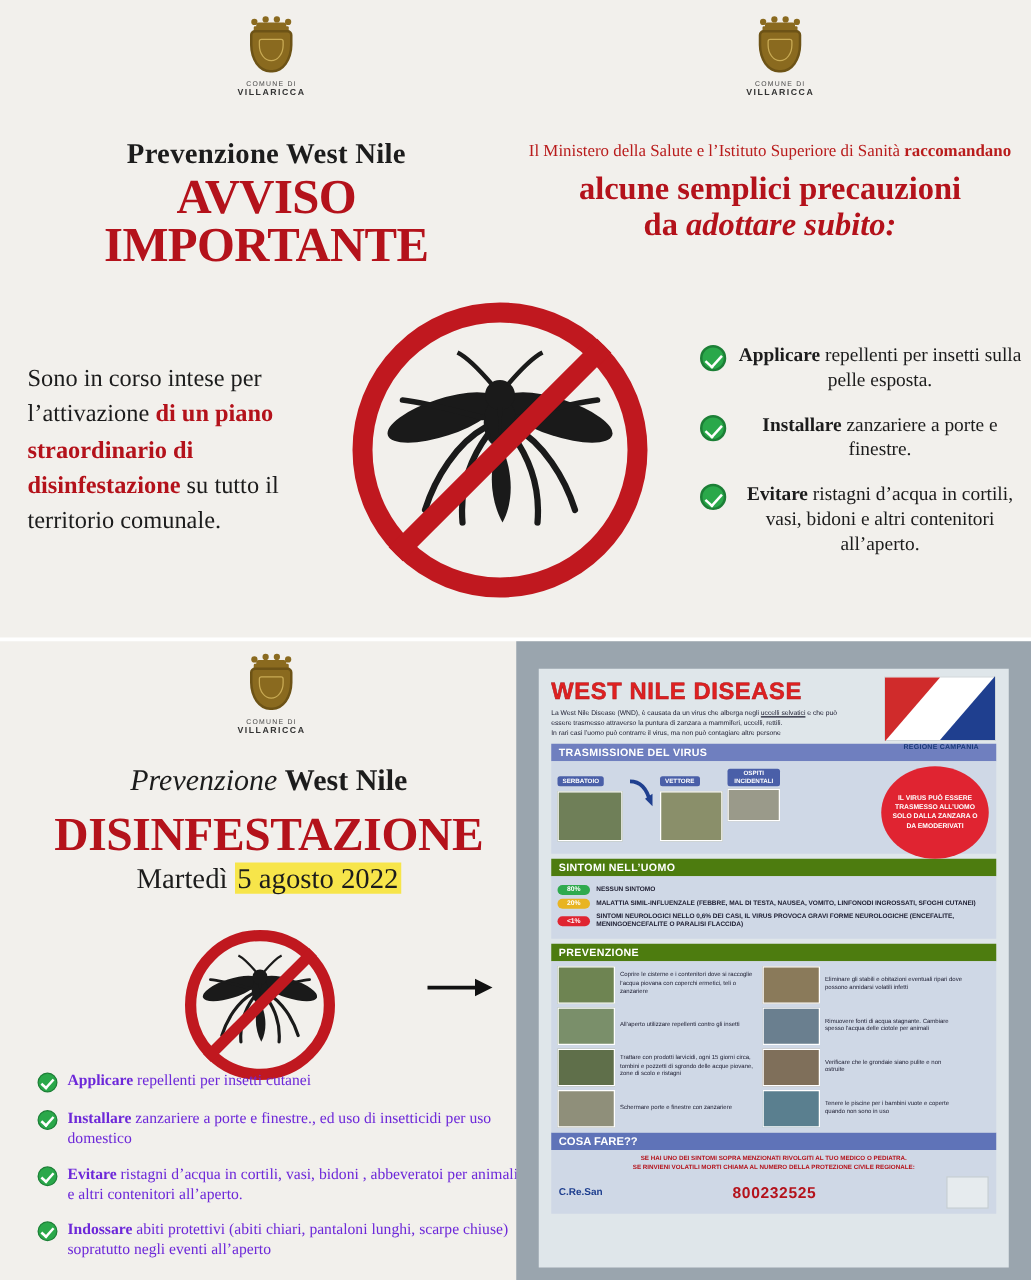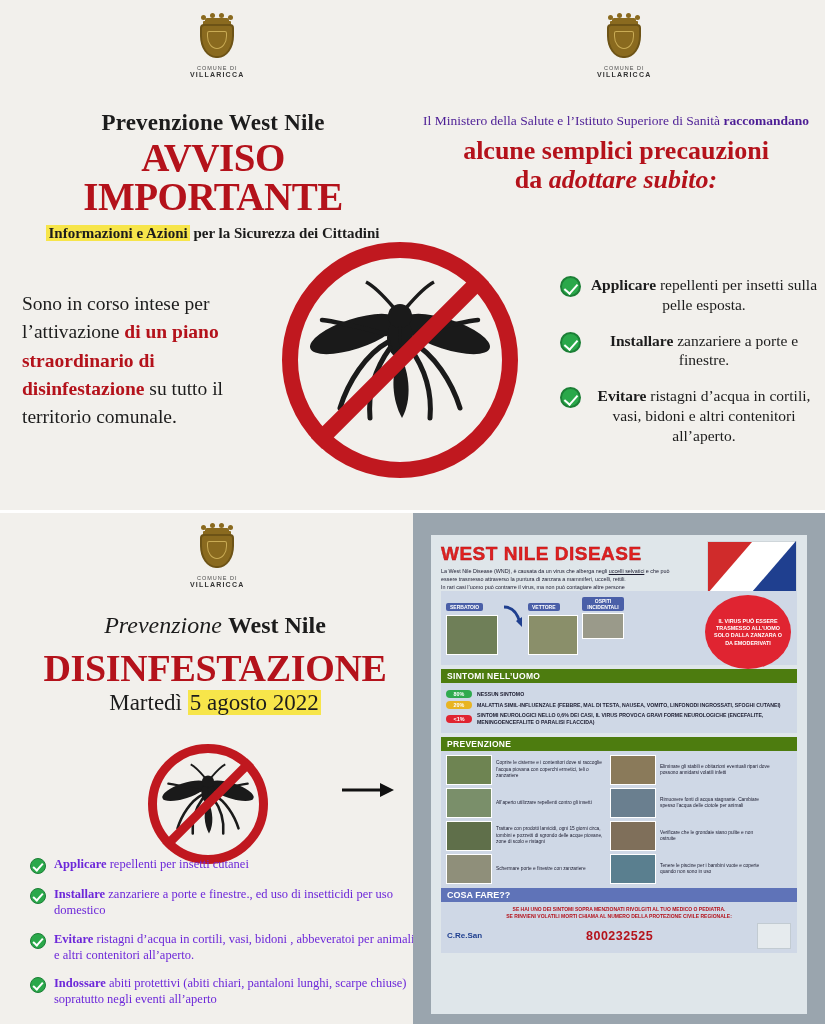--- a/index.html
+++ b/index.html
@@ -57,21 +57,21 @@
     color: #b4121b; letter-spacing: -.5px; margin-top: 2px; line-height: 1;
   }
   .lh-3 {
     font-family: "Liberation Serif", serif; font-weight: bold; font-size: 15px;
     color: #1c1c1c; margin-top: 9px;
   }
   .hl-yellow { background: #f7e54a; padding: 0 2px; }
 
   
   .right-head { position: absolute; left: 418px; top: 112px; width: 396px; text-align: center; }
-  .rh-1 { font-family: "Liberation Serif", serif; font-size: 13.5px; color: #4c1d95; line-height: 1.3; }
+  .rh-1 { font-family: "Liberation Serif", serif; font-size: 13.5px; color: #b91c1c; line-height: 1.3; }
   .rh-1 b { font-weight: bold; }
   .rh-2 {
     font-family: "Liberation Serif", serif; font-weight: bold; font-size: 26px;
     color: #b4121b; margin-top: 6px; line-height: 1.15;
   }
   .rh-2 .ital { font-style: italic; }
 
   
   .left-para {
     position: absolute; left: 22px; top: 290px; width: 250px;
@@ -224,23 +224,20 @@
       <div class="crest-text">
         <div class="l1">COMUNE DI</div>
         <div class="l2">VILLARICCA</div>
       </div>
     </div>
   </div>
 
   <div class="left-head">
     <div class="lh-1">Prevenzione West Nile</div>
     <div class="lh-2">AVVISO IMPORTANTE</div>
-    <div class="lh-3">
-      <span class="hl-yellow">Informazioni e Azioni</span><span> per la Sicurezza dei Cittadini</span>
-    </div>
   </div>
 
   <div class="right-head">
     <div class="rh-1">
       <span>Il Ministero della Salute e l’Istituto Superiore di Sanità </span><b>raccomandano</b>
     </div>
     <div class="rh-2">
       <div>alcune semplici precauzioni</div>
       <div>
         <span>da </span><span class="ital">adottare subito:</span>
@@ -375,20 +372,21 @@
 
       <div class="flagbox">
         <div class="flag">
           <div class="red-tri"></div>
             <div class="blue-tri"></div>
             <div class="wht"></div>
         </div>
         <div class="region-label">REGIONE CAMPANIA</div>
       </div>
 
+      <div class="sec-head">TRASMISSIONE DEL VIRUS</div>
       <div class="band" style="height:74px;">
         <div class="trans-row">
           <div>
             <span class="mini-label">SERBATOIO</span>
             <div class="photo" style="width:52px;height:40px;margin-top:2px;background:#6f7f58;"></div>
           </div>
           <div style="margin-top:8px;">
             <svg width="22" height="26" viewBox="0 0 22 26">
               <path d="M2 4 C12 4 16 12 18 20" stroke="#1f3f8f" stroke-width="3" fill="none"></path>
               <polygon points="14,18 20,24 20,14" fill="#1f3f8f"></polygon>

